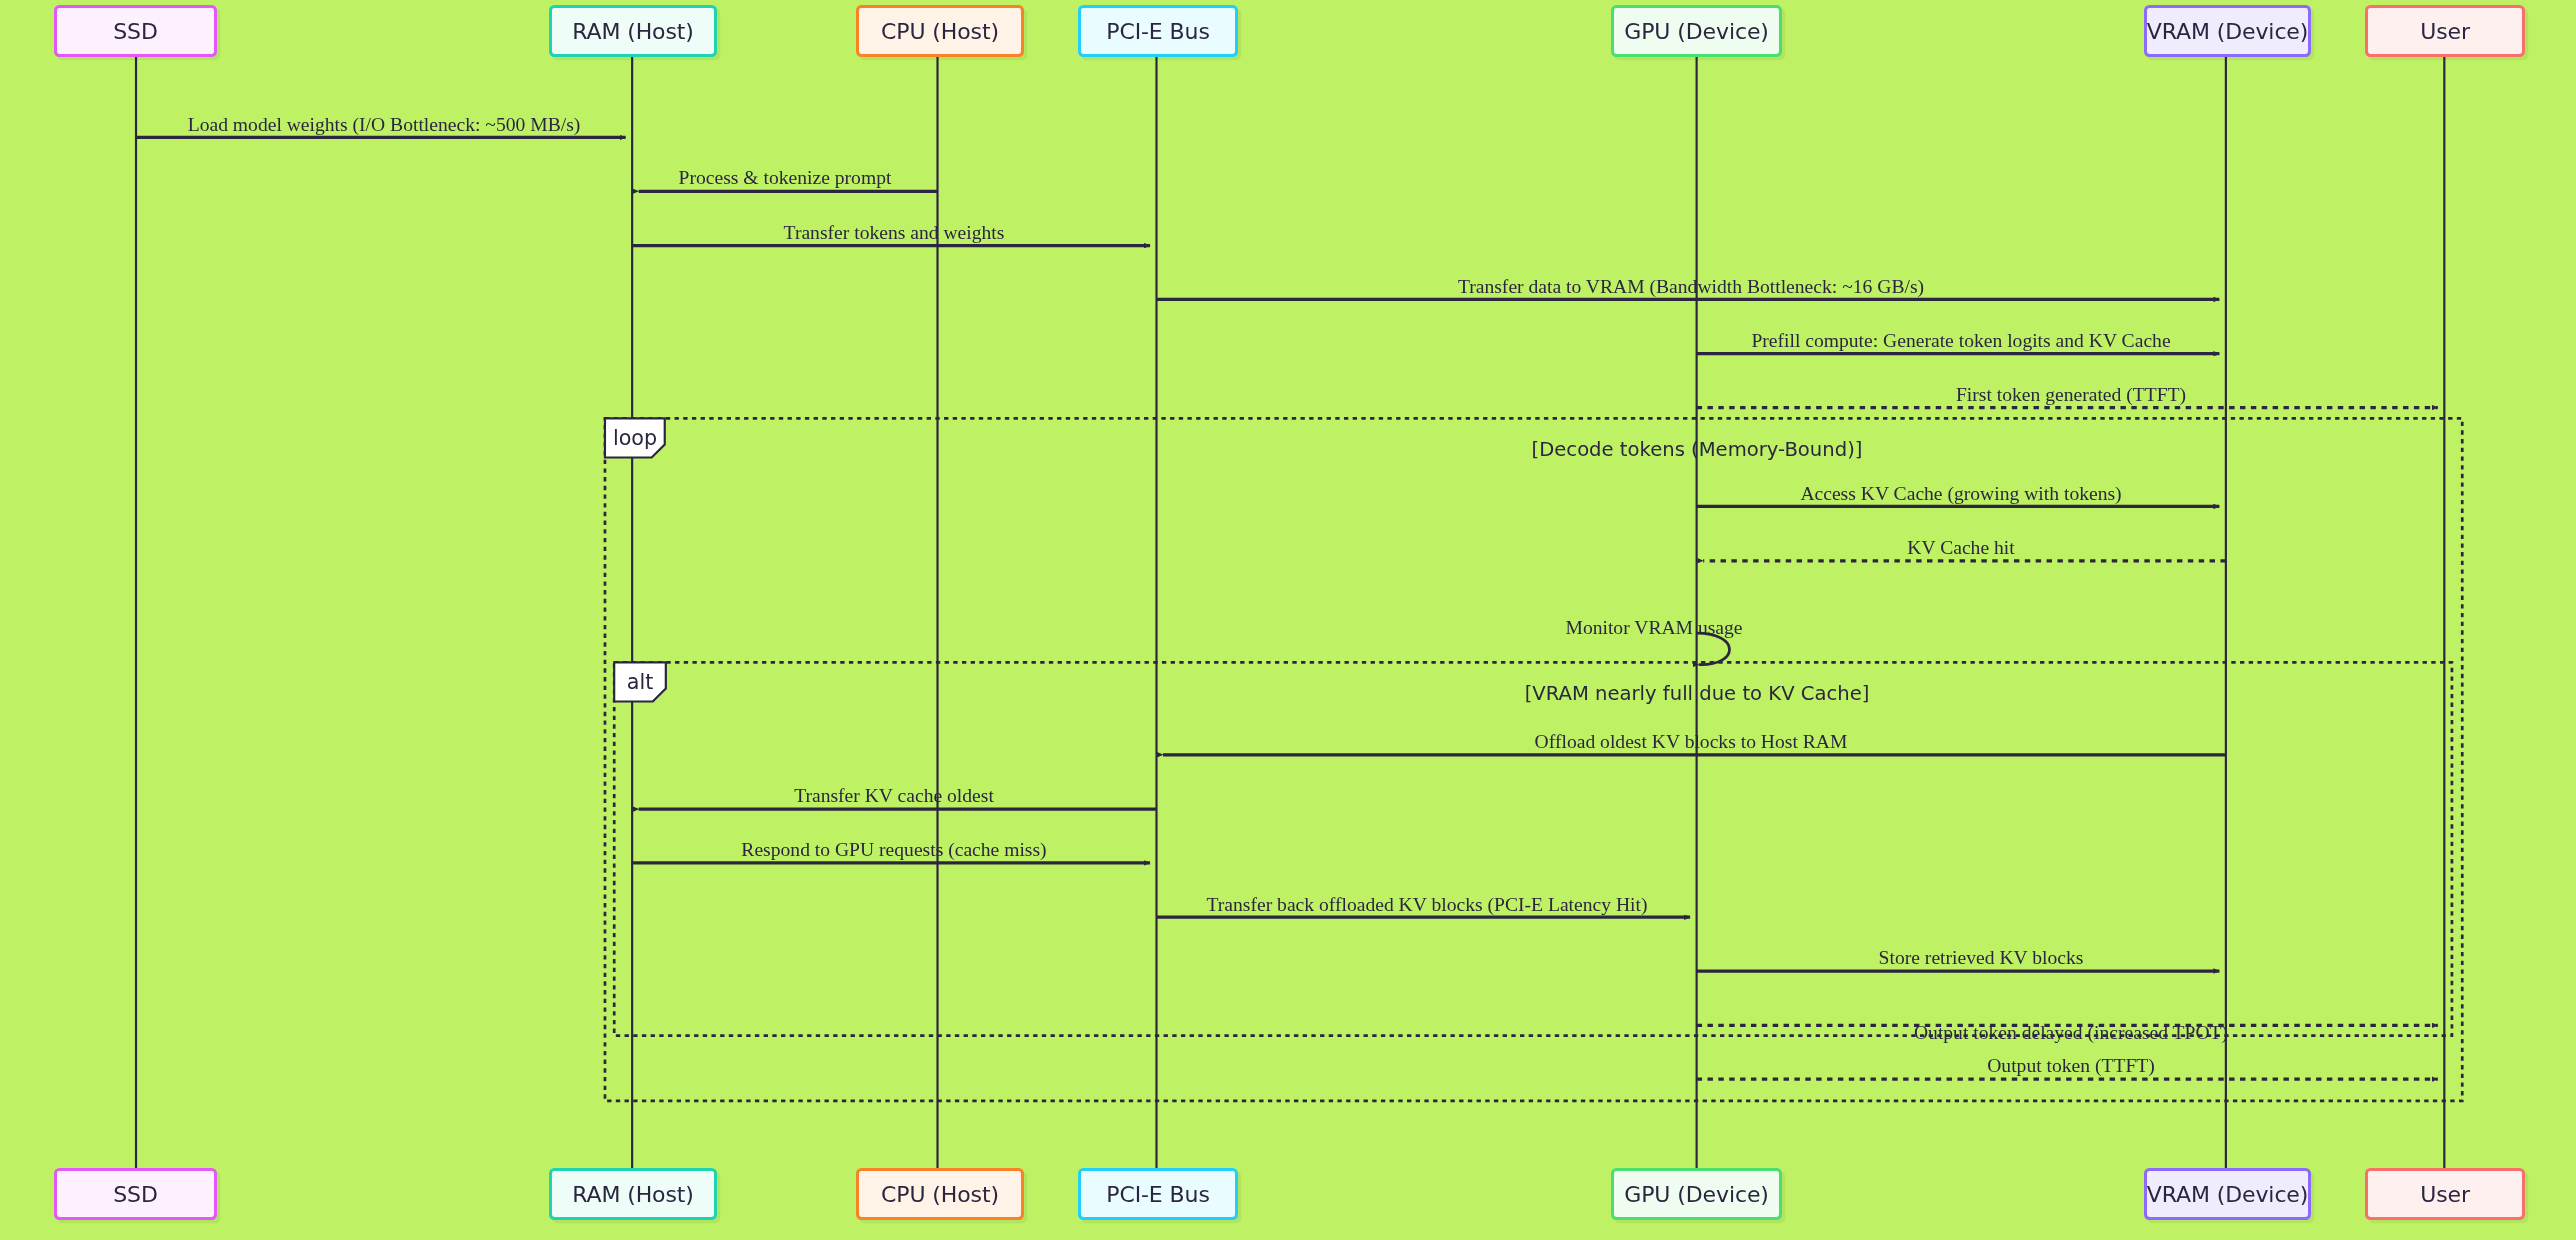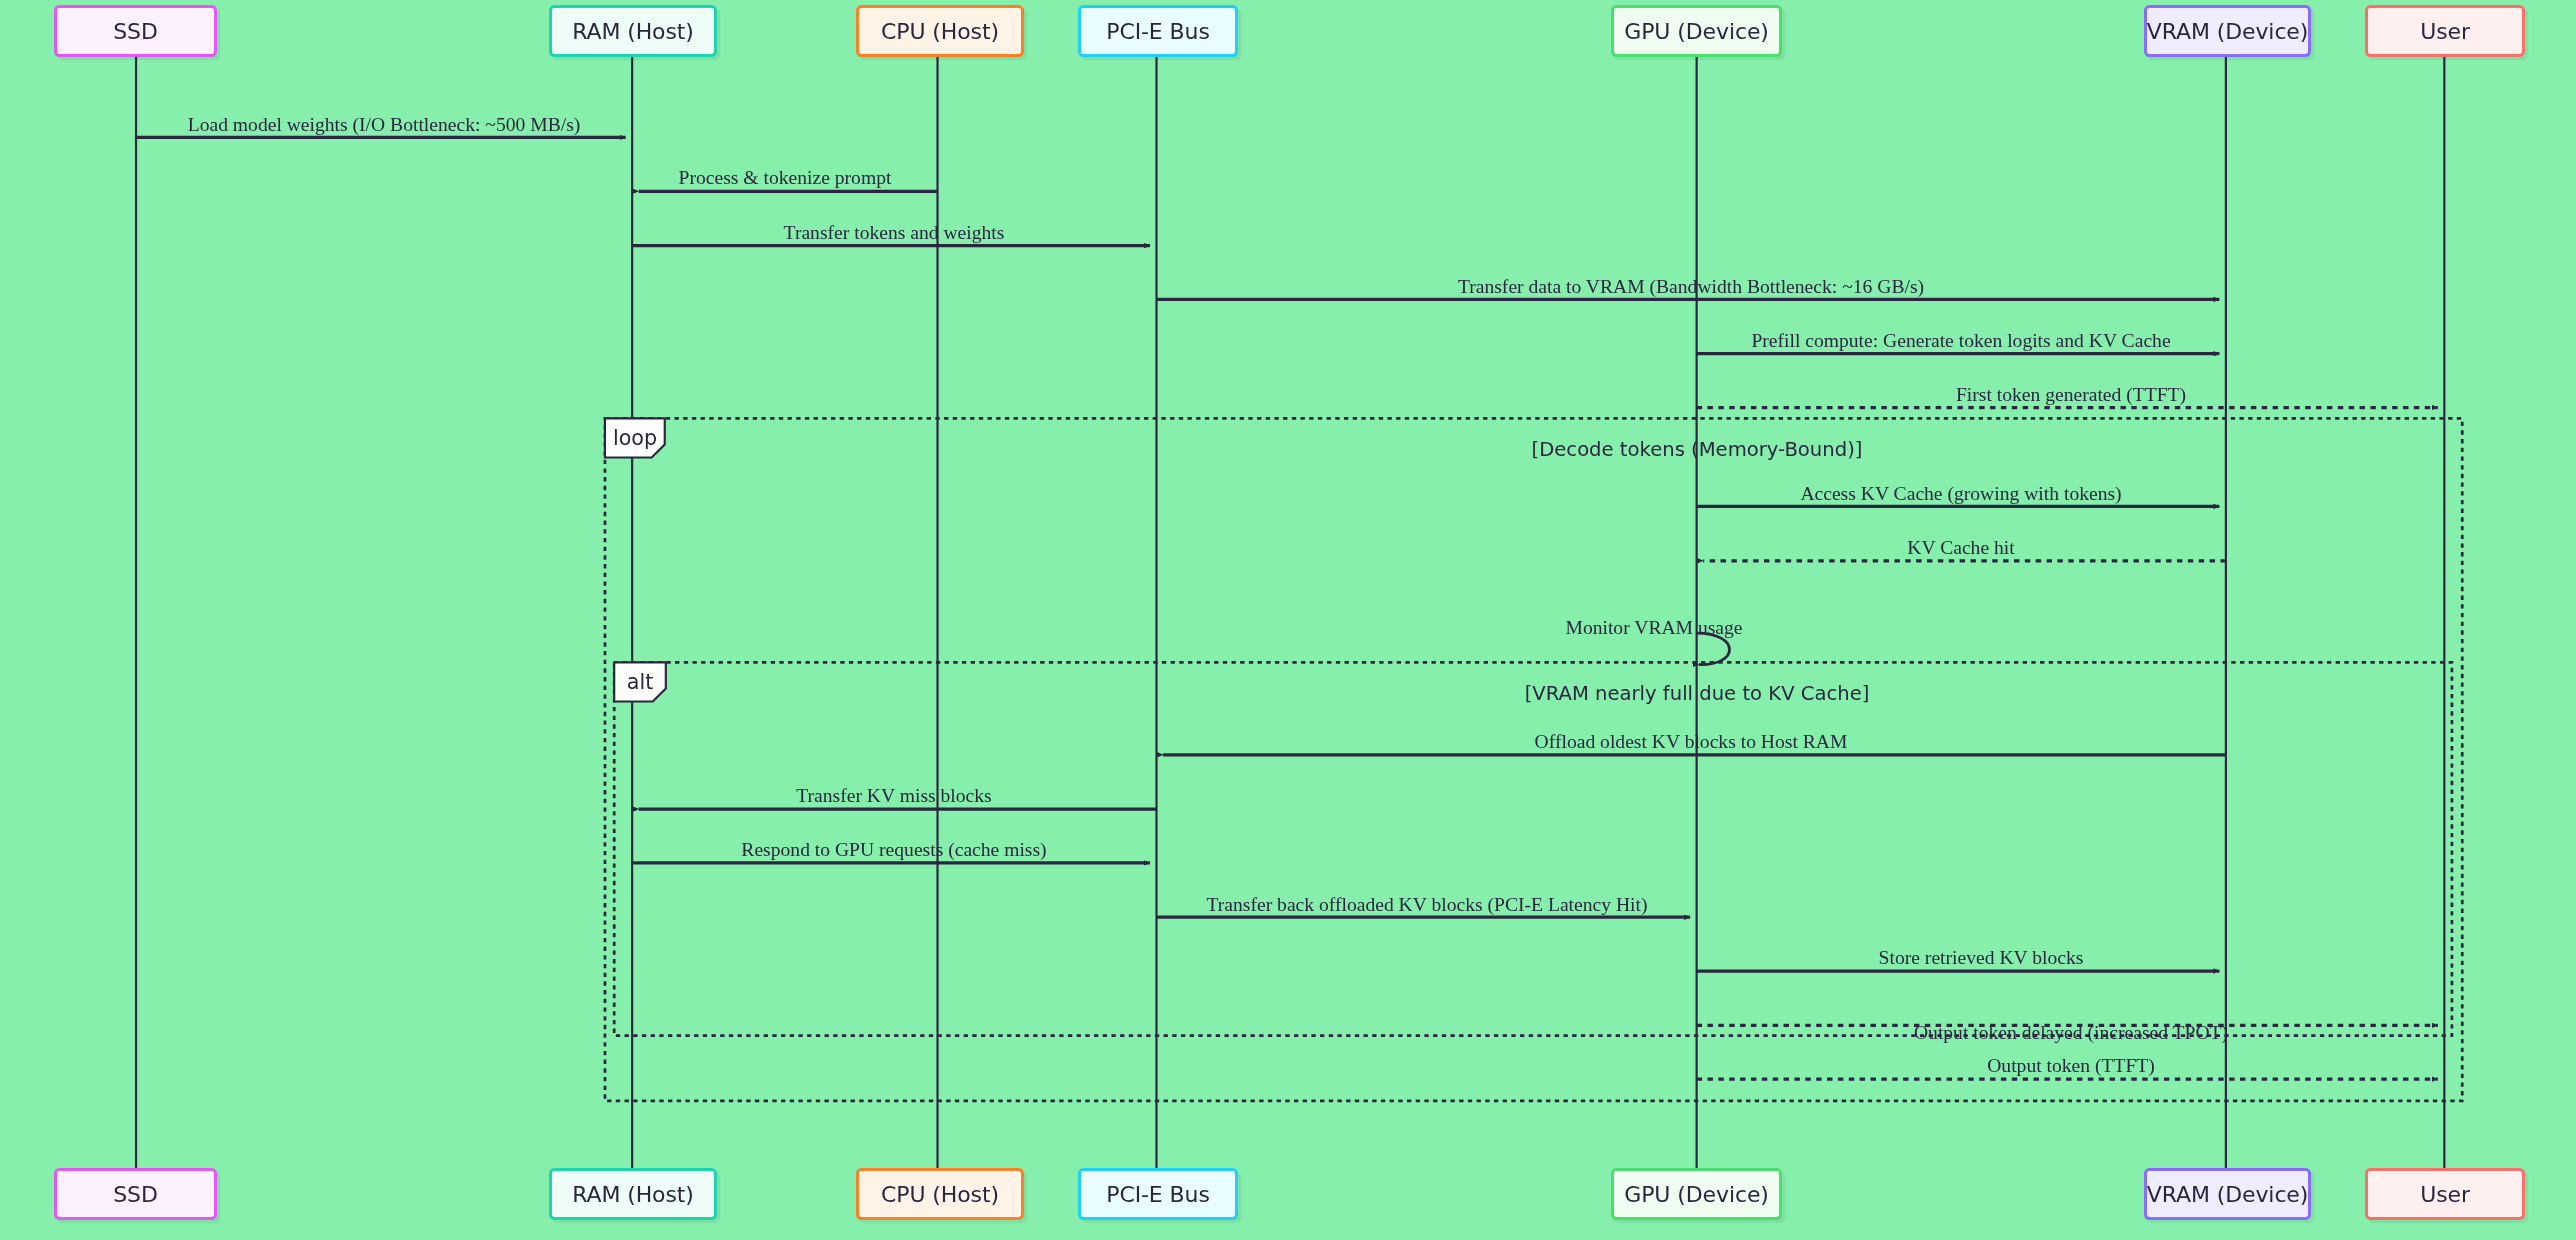--- a/index.html
+++ b/index.html
@@ -7,21 +7,21 @@
     padding: 0;
     background: #ffffff;
   }
   body {
     font-family: "DejaVu Sans", "Liberation Sans", sans-serif;
   }
   #diagram-root {
     position: relative;
     width: 2576px;
     height: 1240px;
-    background: #86efac;
+    background: #bef264;
     overflow: hidden;
   }
   #svg-layer {
     position: absolute;
     top: 0;
     left: 0;
     width: 2576px;
     height: 1240px;
   }
   
@@ -161,21 +161,21 @@
       <div class="msg-label" style="left: 384px; top: 115px;">Load model weights (I/O Bottleneck: ~500 MB/s)</div>
       <div class="msg-label" style="left: 785px; top: 168px;">Process &amp; tokenize prompt</div>
       <div class="msg-label" style="left: 894px; top: 223px;">Transfer tokens and weights</div>
       <div class="msg-label" style="left: 1691px; top: 277px;">Transfer data to VRAM (Bandwidth Bottleneck: ~16 GB/s)</div>
       <div class="msg-label" style="left: 1961px; top: 331px;">Prefill compute: Generate token logits and KV Cache</div>
       <div class="msg-label" style="left: 2071px; top: 385px;">First token generated (TTFT)</div>
       <div class="msg-label" style="left: 1961px; top: 484px;">Access KV Cache (growing with tokens)</div>
       <div class="msg-label" style="left: 1961px; top: 538px;">KV Cache hit</div>
       <div class="msg-label" style="left: 1654px; top: 618px;">Monitor VRAM usage</div>
       <div class="msg-label" style="left: 1691px; top: 732px;">Offload oldest KV blocks to Host RAM</div>
-      <div class="msg-label" style="left: 894px; top: 786px;">Transfer KV miss blocks</div>
+      <div class="msg-label" style="left: 894px; top: 786px;">Transfer KV cache oldest</div>
       <div class="msg-label" style="left: 894px; top: 840px;">Respond to GPU requests (cache miss)</div>
       <div class="msg-label" style="left: 1427px; top: 895px;">Transfer back offloaded KV blocks (PCI-E Latency Hit)</div>
       <div class="msg-label" style="left: 1961px; top: 948px; margin-left: 20px;">Store retrieved KV blocks</div>
       <div class="msg-label" style="left: 2071px; top: 1003px; margin-top: 20px;">Output token delayed (increased TPOT)</div>
       <div class="msg-label" style="left: 2071px; top: 1056px;">Output token (TTFT)</div>
     </div>
   <div id="block-tags-layer">
       <div class="block-label" style="left: 635px; top: 428px; font-size: 20.7px;">loop</div>
       <div class="block-label" style="left: 1697px; top: 440px;">[Decode tokens (Memory-Bound)]</div>
       <div class="block-label" style="left: 640px; top: 672px; font-size: 20.7px;">alt</div>

